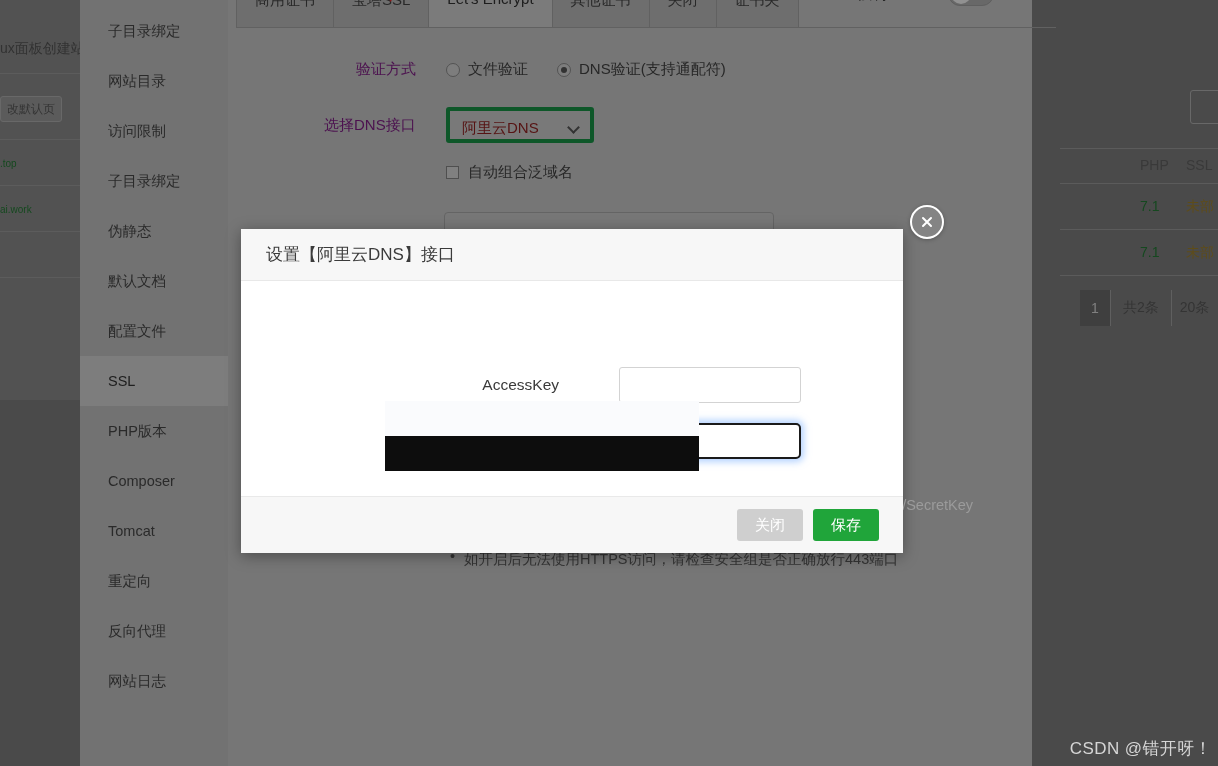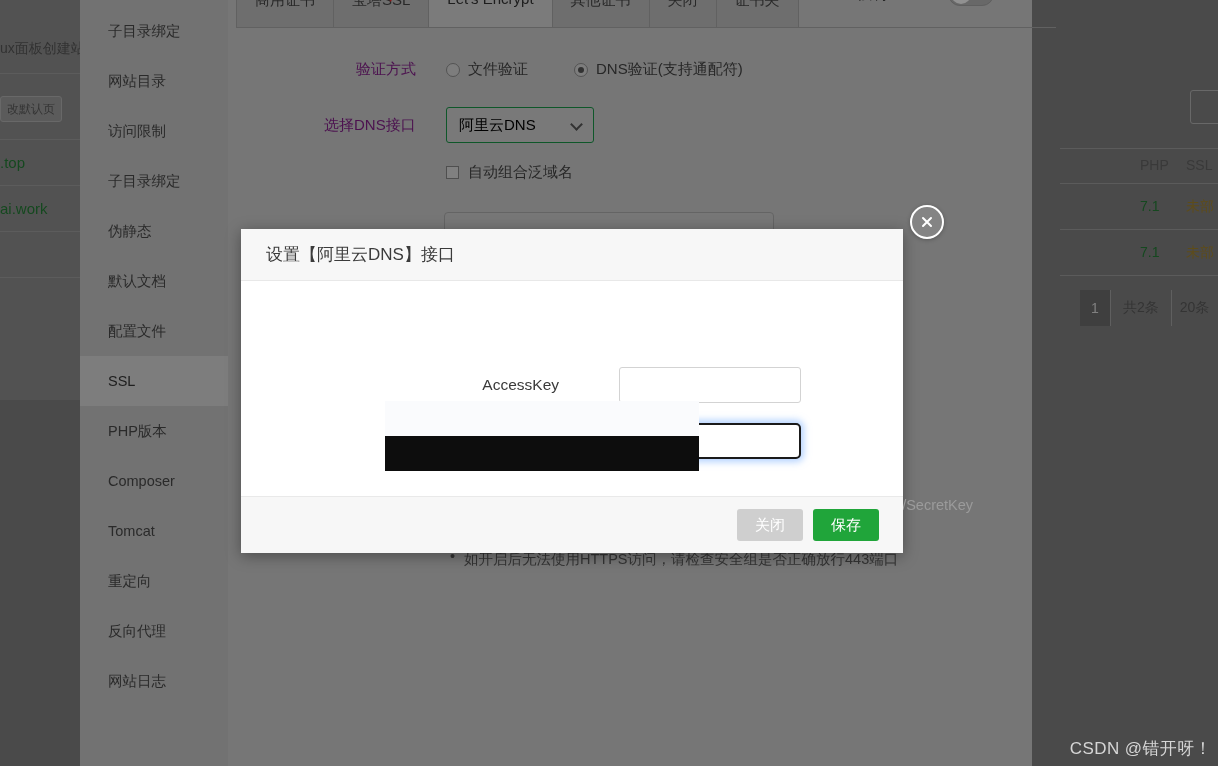--- a/index.html
+++ b/index.html
@@ -25,21 +25,21 @@
     border-bottom: 1px solid #888;
     color: #555; font-size: 14px; line-height: 1.2;
     white-space: nowrap; overflow: hidden;
   }
   .bg-row.r1 { top: 12px;  height: 62px; padding-top: 28px; color:#4a4a4a; }
   .bg-row.r2 { top: 74px;  height: 66px; padding-top: 22px; }
   .bg-row.r3 { top: 140px; height: 46px; padding-top: 14px; }
   .bg-row.r4 { top: 186px; height: 46px; padding-top: 14px; }
   .bg-row.r5 { top: 232px; height: 46px; padding-top: 14px; }
   .bg-row.r6 { top: 278px; height: 60px; padding-top: 16px; border-bottom:none;}
-  .green-txt { color: #1f6b2e; font-size: 15px; }
+  .green-txt { color: #1f6b2e; font-size: 10px; }
 
   .bg-btn-chip {
     display:inline-block; border:1px solid #9a9a9a; border-radius:3px;
     padding:5px 6px; font-size:12px; color:#4d4d4d; background:rgba(255,255,255,0.10);
   }
   .caret-down {
     display:inline-block; width:0;height:0;
     border-left:8px solid transparent; border-right:8px solid transparent;
     border-top:9px solid #4d4d4d; vertical-align: middle; margin-left: 14px;
   }
@@ -132,36 +132,36 @@
     position:relative; border:1px solid #8c8c8c;
   }
   .switch .knob {
     position:absolute; left:2px; top:1px; width:20px; height:20px;
     border-radius:50%; background:#d6d6d6;
   }
 
   
   .form-row { position:absolute; font-size:15px; color:#701a75; white-space:nowrap; }
   .lbl-verify { left:128px; top:60px; }
-  .radio-group { position:absolute; left:218px; top:60px; display:flex; gap:46px; align-items:center; }
+  .radio-group { position:absolute; left:218px; top:60px; display:flex; gap:29px; align-items:center; }
   .radio { display:flex; align-items:center; gap:8px; font-size:15px; color:#3a3a3a; }
   .rdo {
     width:14px;height:14px;border-radius:50%;
     border:1.5px solid #7a7a7a; background:#b9b9b9; position:relative;
   }
   .rdo.checked::after{
     content:""; position:absolute; left:3px; top:3px;
     width:6px;height:6px;border-radius:50%;background:#4a4a4a;
   }
 
   .lbl-dns { left:96px; top:116px; }
   .dns-select {
     position:absolute; left:218px; top:107px; width:148px; height:36px;
-    background:#b3b3b3; border:1px solid #15803d; border-radius:3px;
-    font-size:15px; color:#000000; line-height:34px; padding-left:12px;
+    background:#b3b3b3; border:4px solid #15803d; border-radius:3px;
+    font-size:15px; color:#7f1d1d; line-height:34px; padding-left:12px;
   }
   .dns-select .chev {
     position:absolute; right:12px; top:12px;
     width:9px;height:9px; border-right:2.2px solid #4a4a4a; border-bottom:2.2px solid #4a4a4a;
     transform: rotate(45deg);
   }
 
   .wildcard { position:absolute; left:218px; top:163px; display:flex; align-items:center; gap:9px; font-size:15px; color:#3a3a3a;}
   .cbx { width:13px;height:13px;border:1.5px solid #757575;background:#bdbdbd; }
 

